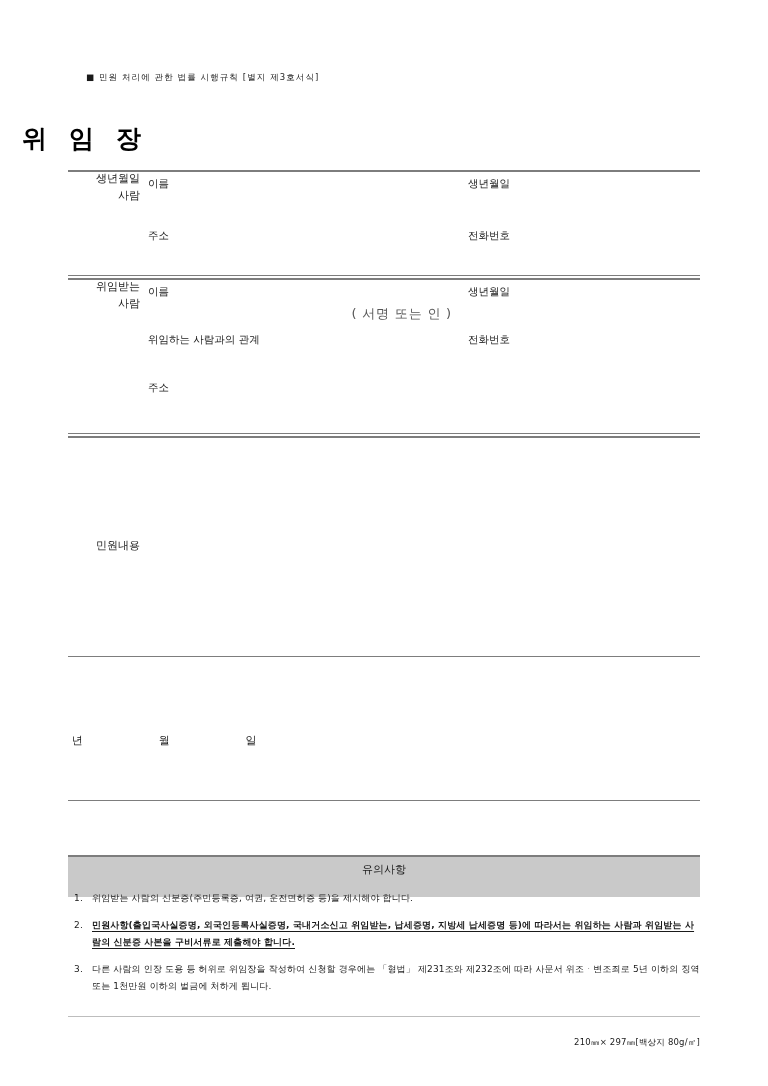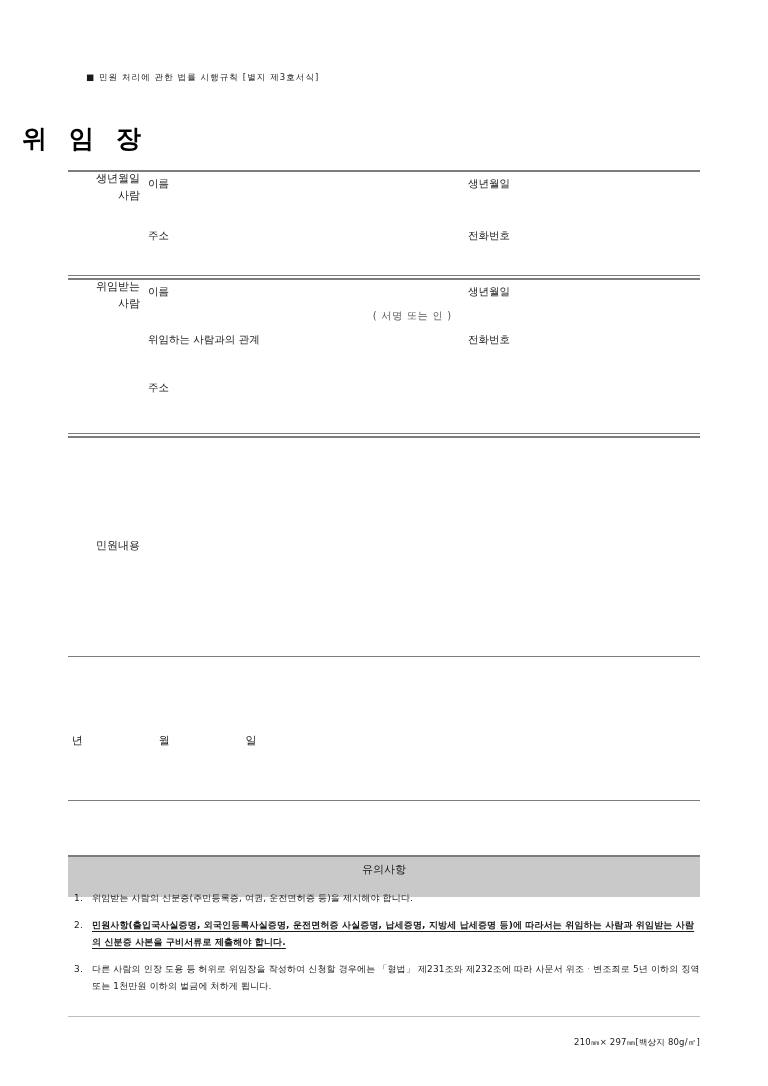--- a/index.html
+++ b/index.html
@@ -94,21 +94,21 @@
     width: 632px;
     height: 0;
     border-top: 1.5px solid #7d7d7d;
   }
 
   .field-name { font-size: 10.5px; color: #1a1a1a; }
   .sign-note {
     position: absolute;
     right: 8px;
     bottom: 4px;
-    font-size: 10px;
+    font-size: 13px;
     letter-spacing: 0.8px;
     color: #555;
     white-space: nowrap;
   }
 
   
   .statement {
     position: absolute;
     left: 68px;
     top: 666px;
@@ -346,21 +346,21 @@
 
   <div class="notice-head">유의사항</div>
 
   <div class="notice-list">
     <div class="notice-item">
       <span class="notice-num">1.</span>
       <span>위임받는 사람의 신분증(주민등록증, 여권, 운전면허증 등)을 제시해야 합니다.</span>
     </div>
     <div class="notice-item emph">
       <span class="notice-num">2.</span>
-      <span>민원사항(출입국사실증명, 외국인등록사실증명, 운전면허증 사실증명, 납세증명, 지방세 납세증명 등)에 따라서는 위임하는 사람과 위임받는 사람의 신분증 사본을 구비서류로 제출해야 합니다.</span>
+      <span>민원사항(출입국사실증명, 외국인등록사실증명, 국내거소신고 위임받는, 납세증명, 지방세 납세증명 등)에 따라서는 위임하는 사람과 위임받는 사람의 신분증 사본을 구비서류로 제출해야 합니다.</span>
     </div>
     <div class="notice-item">
       <span class="notice-num">3.</span>
       <span>다른 사람의 인장 도용 등 허위로 위임장을 작성하여 신청할 경우에는 「형법」 제231조와 제232조에 따라 사문서 위조ㆍ변조죄로 5년 이하의 징역 또는 1천만원 이하의 벌금에 처하게 됩니다.</span>
     </div>
   </div>
 
   <div class="notice-rule"></div>
 
   <div class="paper-spec">210㎜× 297㎜[백상지  80g/㎡]</div>

